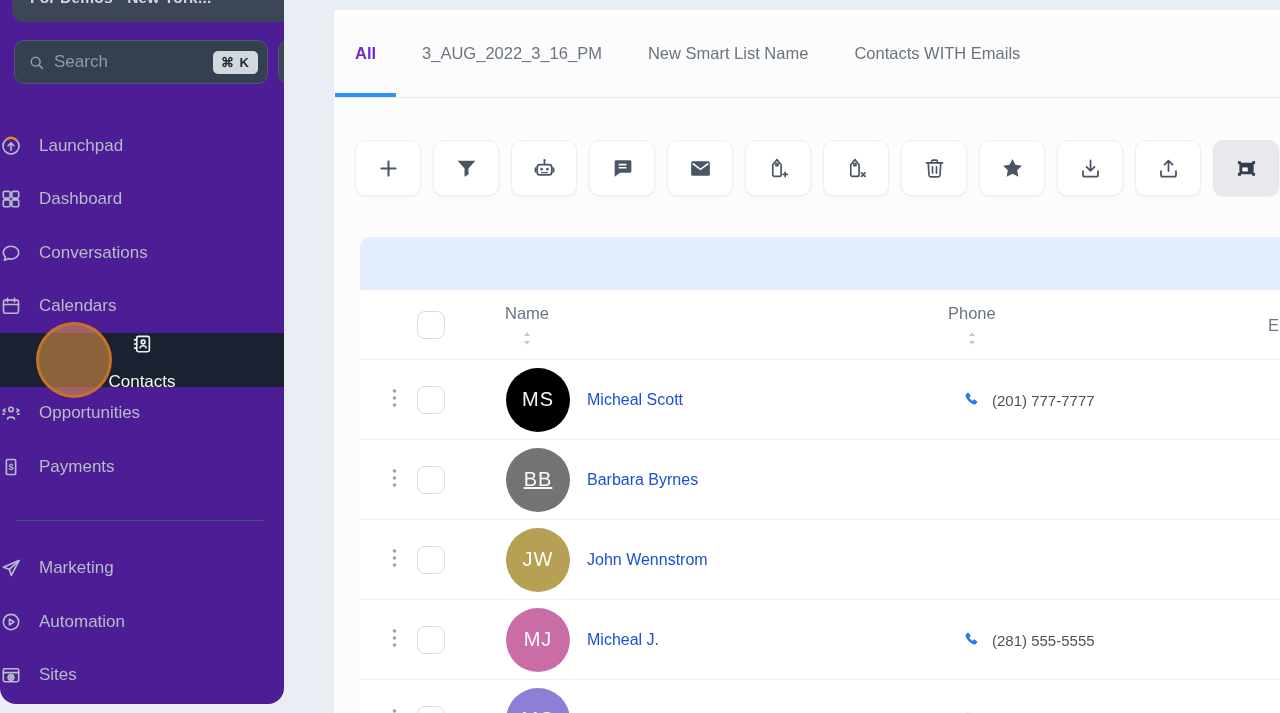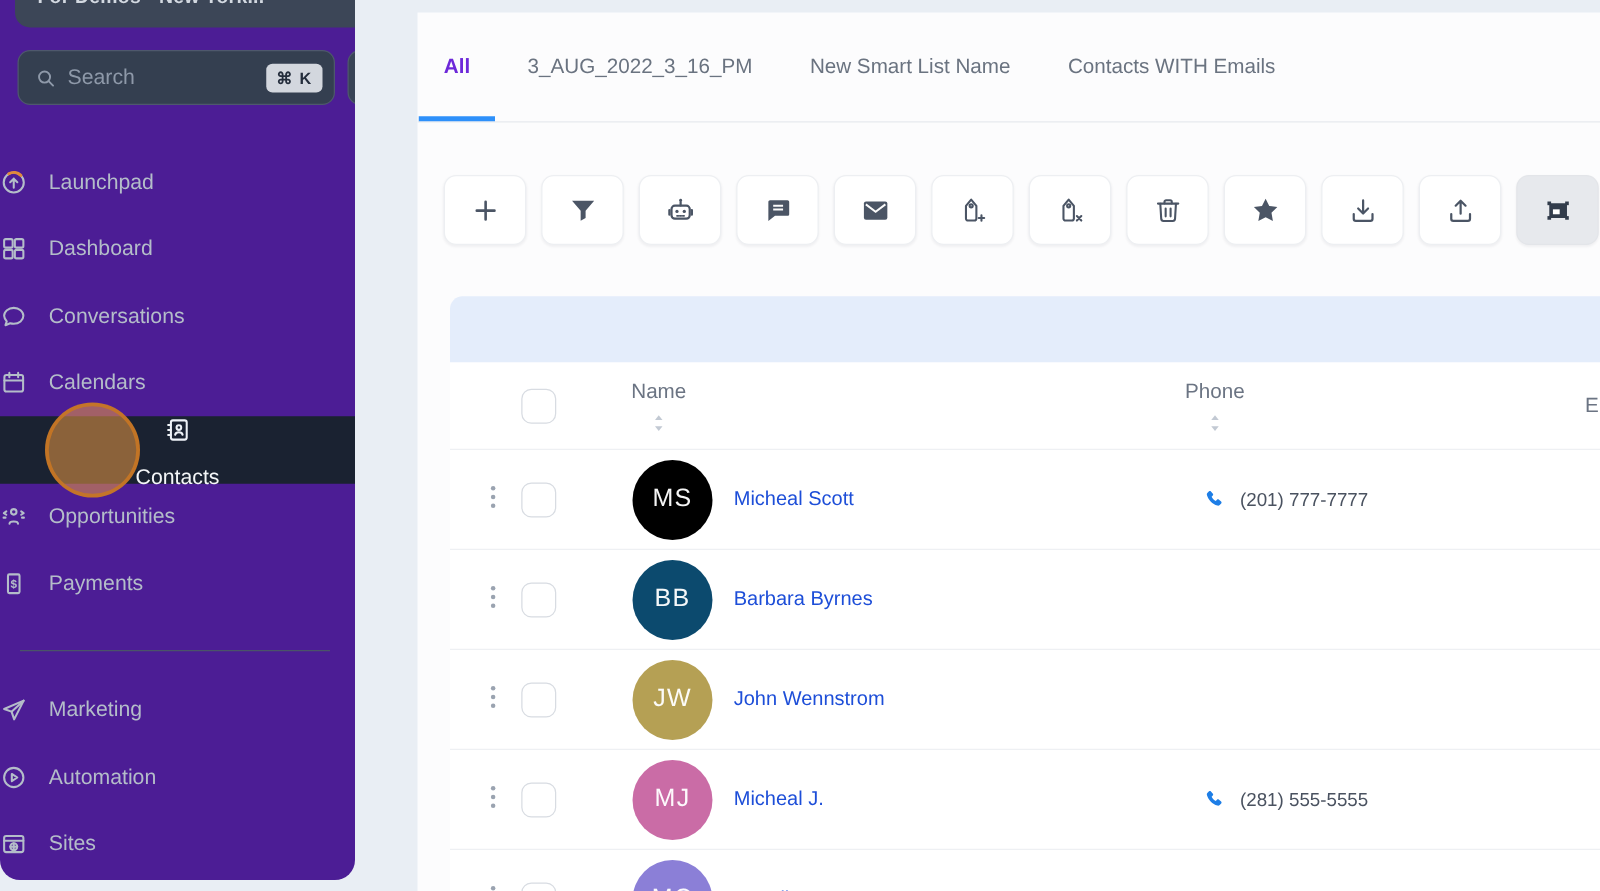--- a/index.html
+++ b/index.html
@@ -402,21 +402,21 @@
     </span>
   </div>
 
   <div class="trow">
     <span class="kebab"><svg width="5" height="19" viewBox="0 0 5 19">
           <circle cx="2.5" cy="2.5" r="1.8" fill="#9aa3b0"></circle>
           <circle cx="2.5" cy="9.5" r="1.8" fill="#9aa3b0"></circle>
           <circle cx="2.5" cy="16.5" r="1.8" fill="#9aa3b0"></circle>
         </svg></span>
     <div class="checkbox"></div>
-    <div class="avatar" style="background: #0c4a6e;">BB</div>
+    <div class="avatar" style="background: #737373; text-decoration: underline;">BB</div>
     <span class="cell-name">Barbara Byrnes</span>
 
   </div>
 
   <div class="trow">
     <span class="kebab"><svg width="5" height="19" viewBox="0 0 5 19">
           <circle cx="2.5" cy="2.5" r="1.8" fill="#9aa3b0"></circle>
           <circle cx="2.5" cy="9.5" r="1.8" fill="#9aa3b0"></circle>
           <circle cx="2.5" cy="16.5" r="1.8" fill="#9aa3b0"></circle>
         </svg></span>

